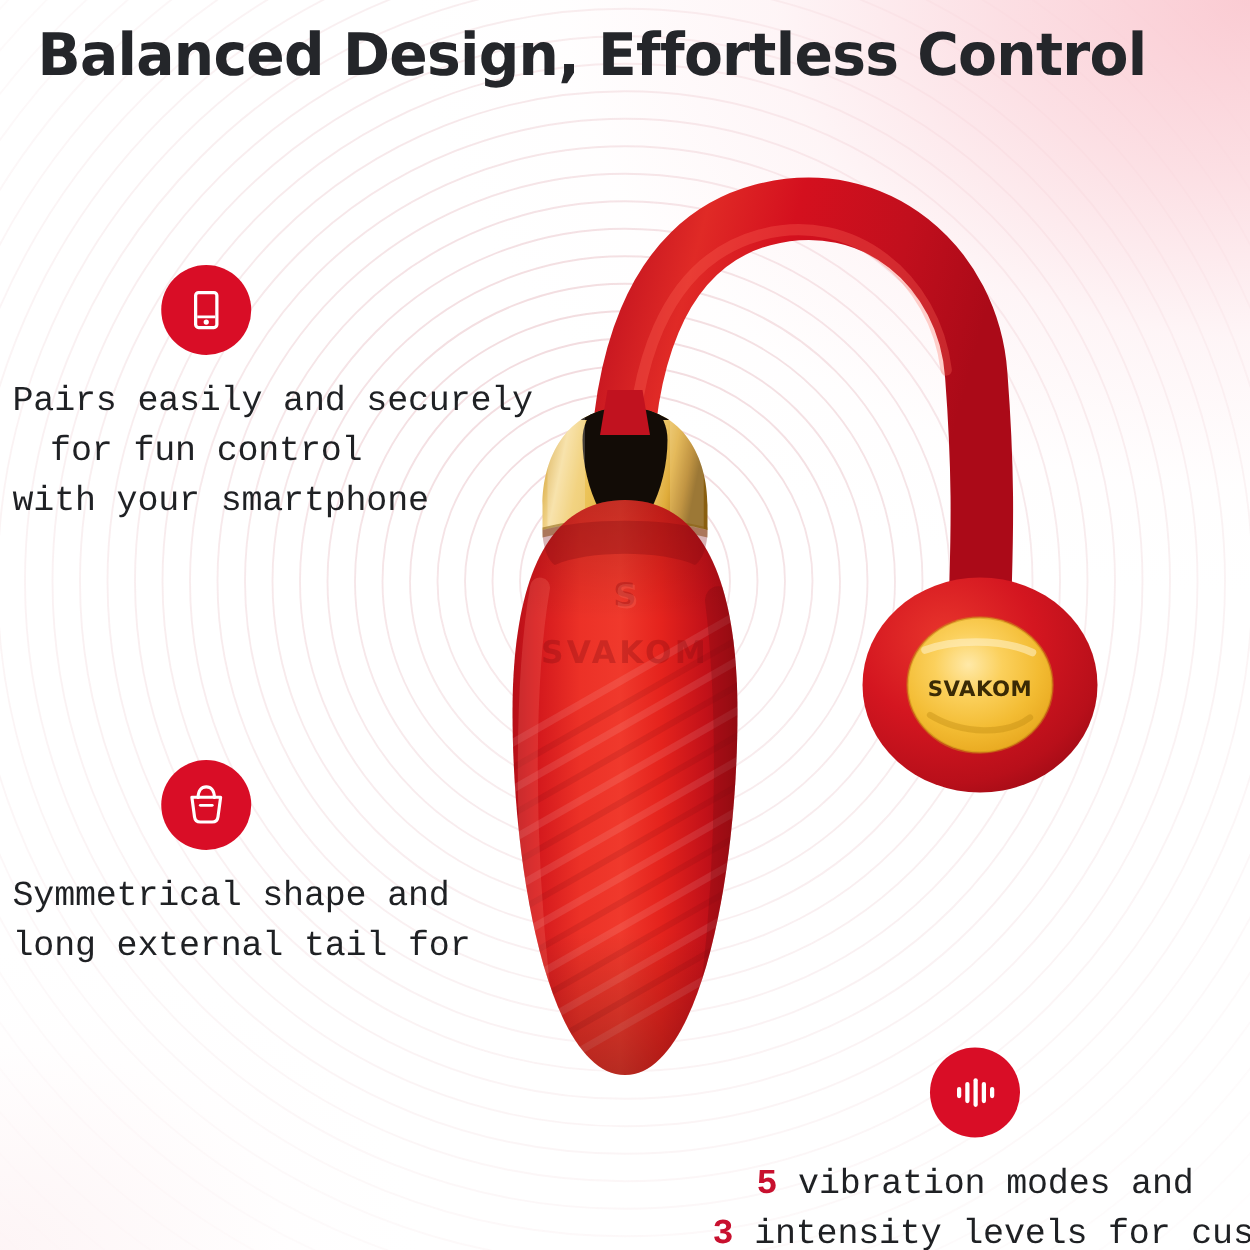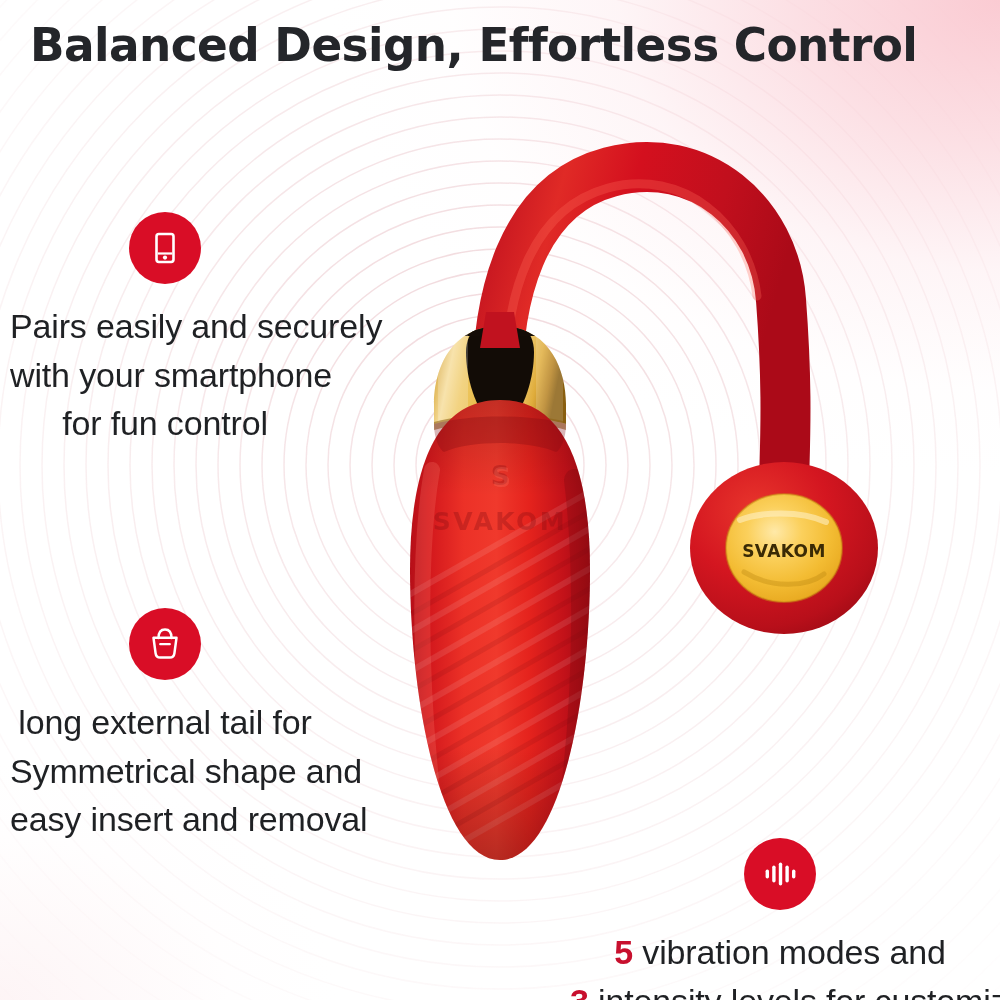--- a/index.html
+++ b/index.html
@@ -77,22 +77,22 @@
     width: 72px;
     height: 72px;
     border-radius: 50%;
     background: #d90d26;
     display: flex;
     align-items: center;
     justify-content: center;
   }
   .feature-text {
     margin-top: 18px;
-    font-family: Liberation Sans, sans-serif;
-    font-size: 34px;
+    font-family: Liberation Mono, monospace;
+    font-size: 28px;
     line-height: 1.43;
     color: #1f2124;
     letter-spacing: -0.15px;
   }
   .feature-text .line { display: block; white-space: nowrap; }
   .hl { color: #c8102e; font-weight: 700; }
 
   #feature-phone  { left: 10px;  top: 212px; width: 310px; }
   #feature-shape  { left: 10px;  top: 608px; width: 310px; }
   #feature-modes  { left: 570px; top: 838px; width: 420px; }
@@ -344,40 +344,39 @@
       <div class="icon-circle">
         <svg width="40" height="40" viewBox="0 0 40 40">
           <rect x="11.5" y="6" width="17" height="28" rx="2.4" ry="2.4" fill="none" stroke="#ffffff" stroke-width="2.6"></rect>
           <line x1="12.8" y1="25.5" x2="27.2" y2="25.5" stroke="#ffffff" stroke-width="2.2"></line>
           <circle cx="20" cy="29.6" r="2.1" fill="#ffffff"></circle>
         </svg>
       </div>
     </div>
     <div class="feature-text">
       <span class="line">Pairs easily and securely</span>
+      <span class="line">for fun control</span>
       <span class="line">with your smartphone</span>
-      <span class="line">for fun control</span>
     </div>
   </div>
 
   <div class="feature" id="feature-shape">
     <div class="icon-wrap">
       <div class="icon-circle">
         <svg width="42" height="42" viewBox="0 0 42 42">
           <path d="M14.5,15 C14.5,9.2 17.3,6.5 21,6.5 C24.7,6.5 27.5,9.2 27.5,15" fill="none" stroke="#ffffff" stroke-width="2.5" stroke-linecap="round"></path>
           <path d="M9.5,14.8 L32.5,14.8 L30.4,30.4 C30.1,33.0 28.2,34.6 25.7,34.6
                    L16.3,34.6 C13.8,34.6 11.9,33.0 11.6,30.4 Z" fill="none" stroke="#ffffff" stroke-width="2.5" stroke-linejoin="round"></path>
           <line x1="16.2" y1="21.2" x2="25.8" y2="21.2" stroke="#ffffff" stroke-width="2.2" stroke-linecap="round"></line>
         </svg>
       </div>
     </div>
     <div class="feature-text">
+      <span class="line">Symmetrical shape and</span>
       <span class="line">long external tail for</span>
-      <span class="line">Symmetrical shape and</span>
-      <span class="line">easy insert and removal</span>
     </div>
   </div>
 
   <div class="feature" id="feature-modes">
     <div class="icon-wrap">
       <div class="icon-circle">
         <svg width="42" height="42" viewBox="0 0 42 42">
           <g fill="#ffffff">
             <rect x="6.6" y="16.5" width="3.4" height="9" rx="1.7"></rect>
             <rect x="13.2" y="12.5" width="3.4" height="17" rx="1.7"></rect>

